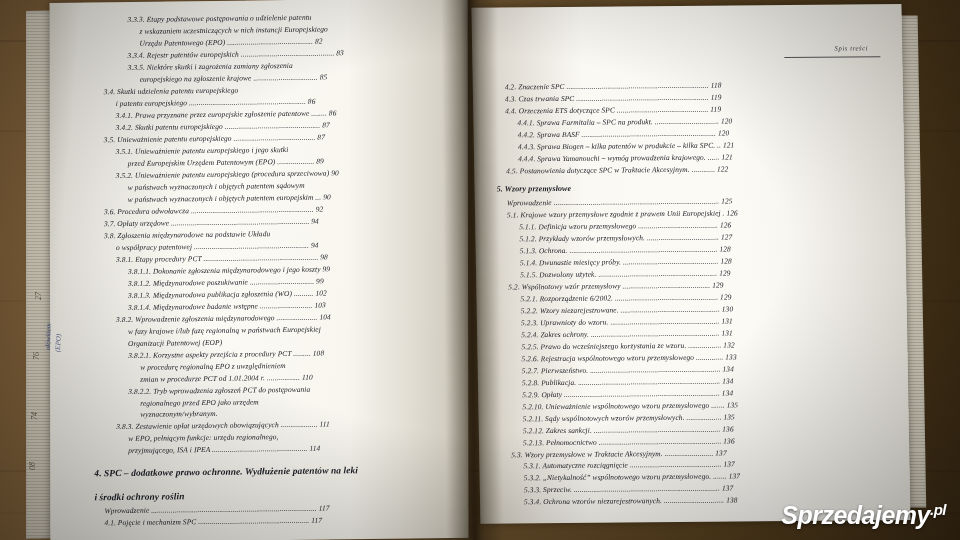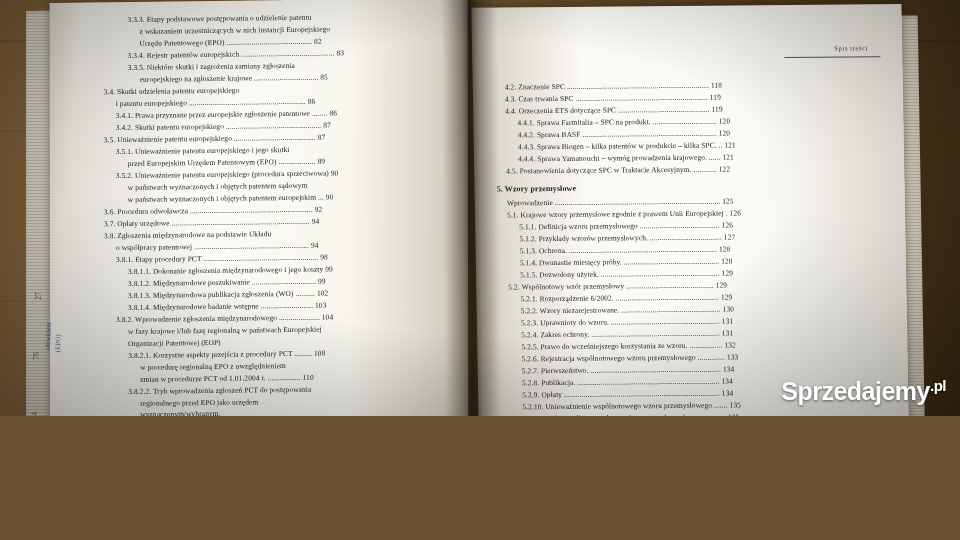--- a/index.html
+++ b/index.html
@@ -1,23 +1,24 @@
 <!DOCTYPE html>
 <html><head>
 <meta charset="utf-8">
 <style>
   html,body{margin:0;padding:0;}
   body{
     width:960px;height:540px;overflow:hidden;
     font-family:"Liberation Serif", serif;
     background:#6b5233;
   }
-  #scene{position:relative;width:960px;height:416px;overflow:hidden;
+  #scene{position:relative;width:960px;height:540px;overflow:hidden;
     background:
       linear-gradient(100deg,#7a5c36 0%, #8a6a40 18%, #6d5330 45%, #58411f 75%, #3d2c14 100%);
+    font-style: italic;
   }
   
   .grain{position:absolute;left:0;right:0;height:2px;background:rgba(0,0,0,.10);}
   
   #book{position:absolute;left:24px;top:-6px;width:920px;height:552px;
     transform:rotate(-0.6deg);
   }
   .page{position:absolute;top:0;background:#f1efe7;}
   #leftpage{
     left:26px;top:4px;width:418px;height:540px;

